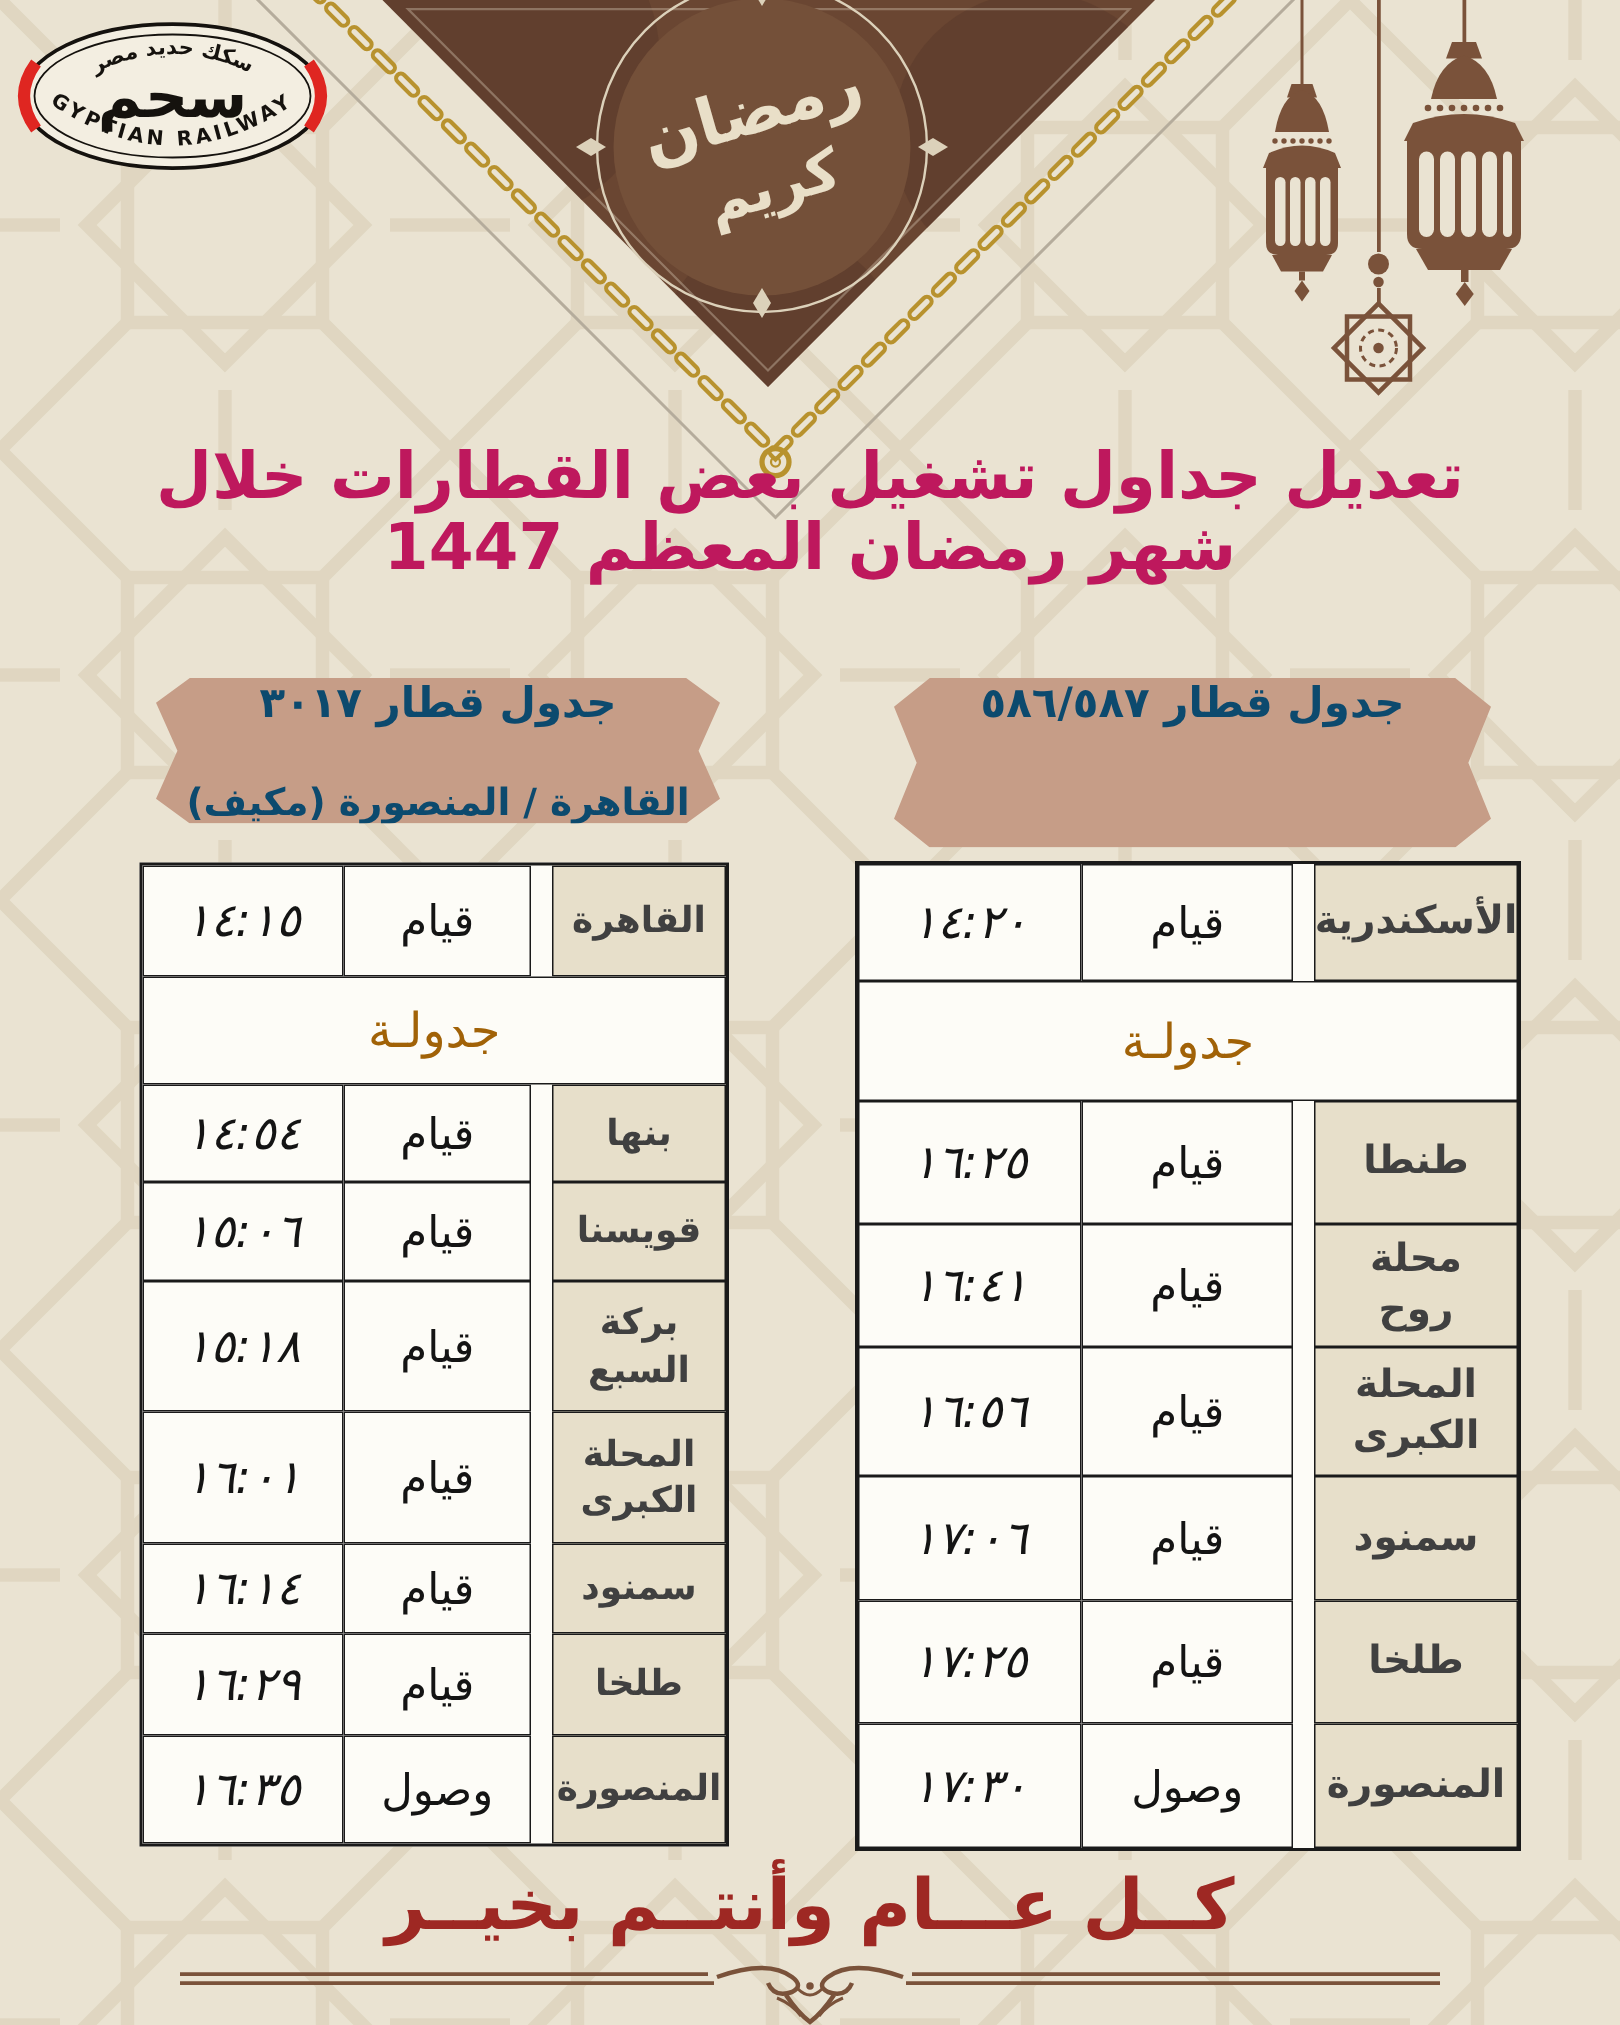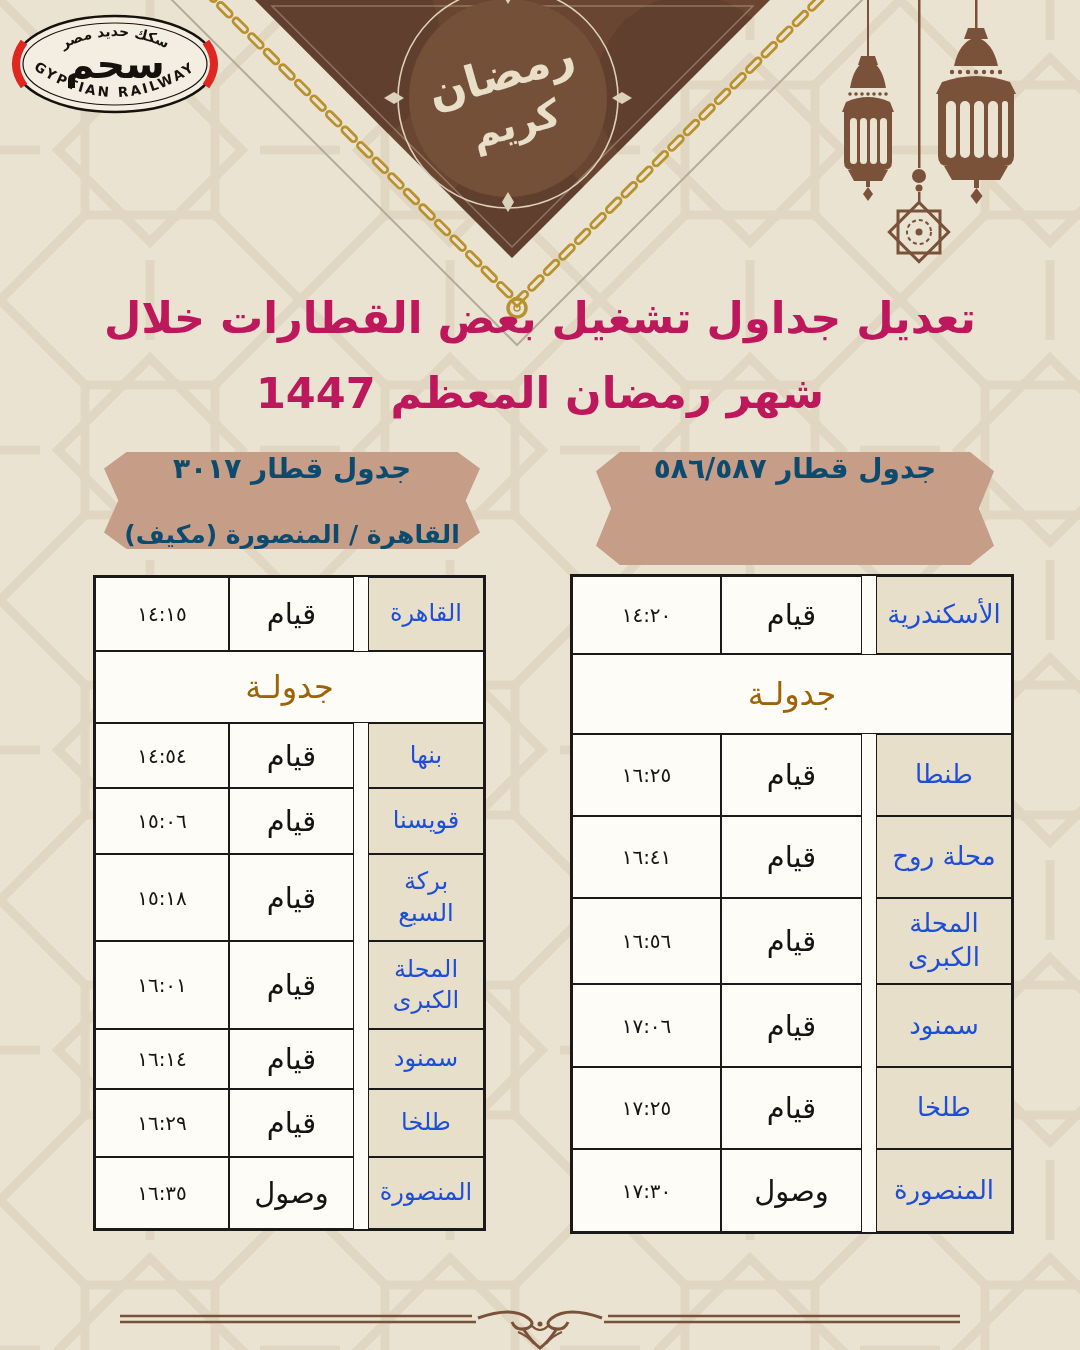--- a/index.html
+++ b/index.html
@@ -8,46 +8,46 @@
     background:#eae3d2;overflow:hidden;direction:rtl;
     font-family:"DejaVu Sans","Liberation Sans",sans-serif;
   }
   svg{display:block}
   .abs{position:absolute}
 
   
   .title{position:absolute;top:297px;left:0;right:0;text-align:center;
          color:#be185d;font-weight:bold;line-height:1.0;}
   .title .l1{font-size:43px;}
-  .title .l2{font-size:43px;margin-top:32px;}
+  .title .l2{font-size:43px;margin-top:4px;}
 
   
   .banner{position:absolute;background:#c69d87;color:#0c4a6e;text-align:center;
     display:flex;flex-direction:column;justify-content:space-between;gap:7px;
     clip-path:polygon(6% 0%,94% 0%,100% 17%,96.2% 50%,100% 83%,94% 100%,6% 100%,0% 83%,3.8% 50%,0% 17%);}
   .banner .l1{font-weight:bold;font-size:28px;}
   .banner .l2{font-weight:bold;font-size:25px;}
   .banner.alex{left:596px;top:452px;width:398px;height:113px;}
   .banner.cairo{left:104px;top:452px;width:376px;height:97px;}
 
   
   .tbl{position:absolute;display:flex;flex-direction:column;
        border:2px solid #1a1a1a;background:#fdfcf7;}
   .tbl.alex{left:570px;top:574px;width:440px;}
   .tbl.cairo{left:93px;top:575px;width:389px;}
   .t-row{display:grid;}
   .alex .t-row{grid-template-columns:150px 141px 1fr;}
   .cairo .t-row{grid-template-columns:130px 125px 1fr;}
   .cell{border:1.5px solid #1a1a1a;display:flex;align-items:center;
         justify-content:center;text-align:center;background:#fdfcf7;color:#141414;}
-  .cell.station{background:#e7dfca;color:#1d4ed8;font-weight:normal;
+  .cell.station{background:#e7dfca;color:#404040;font-weight:bold;
                 font-size:26px;line-height:1.3;padding:2px 10px;margin-left:14px;}
   .cairo .cell.station{font-size:24px;padding:2px 13px;}
   .cell.action{font-size:29px;}
-  .cell.time{font-size:20px;letter-spacing:1px;}
+  .cell.time{font-size:31px;letter-spacing:1px;font-style:italic;}
   .note-cell{grid-column:1 / -1;font-size:32px;color:#a16207;}
   .alex .t-row:nth-child(1){min-height:78px}
   .alex .t-row:nth-child(2){min-height:80px}
   .alex .t-row:nth-child(3){min-height:82px}
   .alex .t-row:nth-child(4){min-height:82px}
   .alex .t-row:nth-child(5){min-height:86px}
   .alex .t-row:nth-child(6){min-height:83px}
   .alex .t-row:nth-child(7){min-height:82px}
   .alex .t-row:nth-child(8){min-height:83px}
   .cairo .t-row:nth-child(1){min-height:74px}
@@ -300,20 +300,21 @@
         <div class="cell action">قيام</div>
         <div class="cell time">١٦:٢٩</div>
       </div>
       <div class="t-row">
         <div class="cell station">المنصورة</div>
         <div class="cell action">وصول</div>
         <div class="cell time">١٦:٣٥</div>
       </div>
     </div>
 
+  <div class="greeting">كــل عـــام وأنتــم بخيــر</div>
 
   <svg class="abs" style="left:120px;top:1302px" width="840" height="48" viewBox="0 0 840 48">
     <g stroke="#7a523a" fill="none">
       <path d="M0,14 H352 M0,20 H356" stroke-width="2.5"></path>
       <path d="M488,14 H840 M484,20 H840" stroke-width="2.5"></path>
       <path d="M358,16 Q392,4 408,16 Q416,22 408,26 Q396,30 392,20" stroke-width="3"></path>
       <path d="M482,16 Q448,4 432,16 Q424,22 432,26 Q444,30 448,20" stroke-width="3"></path>
       <path d="M404,28 Q412,40 420,46 Q428,40 436,28" stroke-width="3"></path>
       <path d="M412,24 Q420,32 428,24" stroke-width="2"></path>
       <path d="M398,30 Q408,34 414,42 M442,30 Q432,34 426,42" stroke-width="2"></path>

